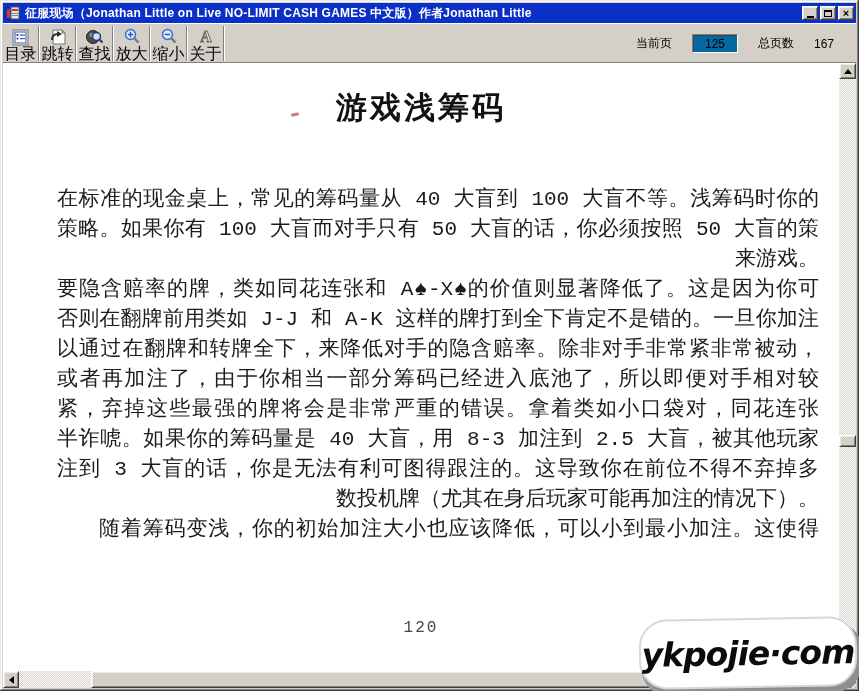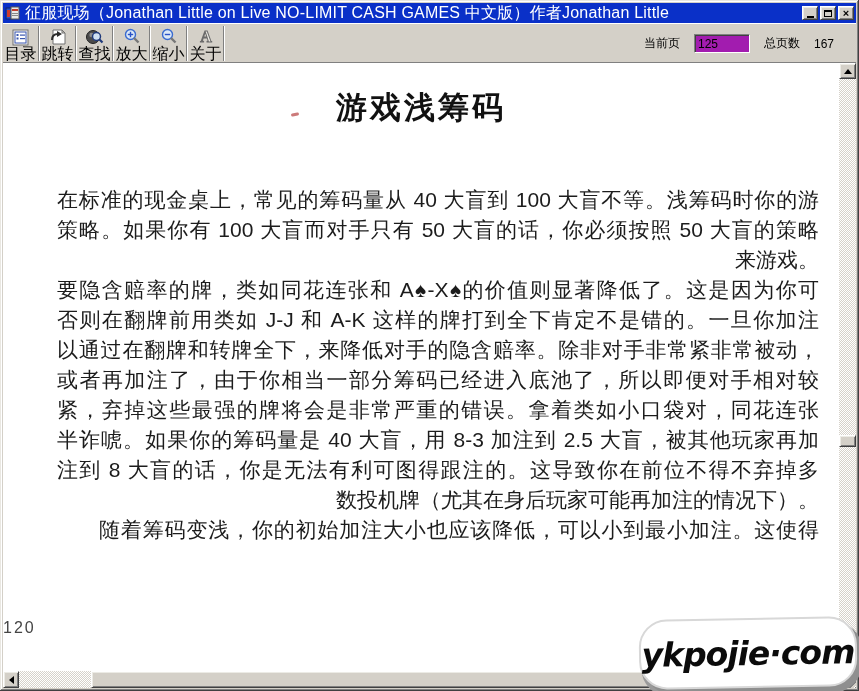--- a/index.html
+++ b/index.html
@@ -11,21 +11,21 @@
                 inset -2px -2px 0 #808080, inset 2px 2px 0 #ffffff;
     font-family:"Liberation Sans", sans-serif;
     overflow:hidden;
   }
   
   .titlebar {
     height:20px; background:#0a30c8; display:flex; align-items:center;
     padding:0 2px; gap:4px;
   }
   .titlebar .ttext {
-    color:#fff; font-weight:normal; font-size:16px; white-space:nowrap;
+    color:#fff; font-weight:bold; font-size:12px; white-space:nowrap;
     overflow:hidden; flex:1; letter-spacing:0.2px;
   }
   .winicon { width:16px; height:15px; flex:0 0 auto; }
   .ctrls { display:flex; gap:2px; }
   .cbtn {
     width:16px; height:14px; background:#d4d0c8;
     border:1px solid; border-color:#fff #404040 #404040 #fff;
     box-shadow: inset 1px 1px 0 #ecebe5, inset -1px -1px 0 #808080;
     display:flex; align-items:center; justify-content:center;
     font-size:10px; font-weight:bold; color:#000; cursor:default;
@@ -40,54 +40,55 @@
     background:#d4d0c8; padding-top:1px;
   }
   .tb-btn {
     width:35px; display:flex; flex-direction:column; align-items:center;
     justify-content:flex-start; padding-top:2px; cursor:default;
   }
   .tb-btn .ic { height:20px; display:flex; align-items:center; justify-content:center; }
   .tb-btn .lbl { font-size:16px; color:#000; line-height:14px; white-space:nowrap; }
   .tb-sep { width:0; border-left:1px solid #808080; border-right:1px solid #fff; margin:1px 0; }
   .tb-right {
-    margin-left:auto; display:flex; align-items:center; gap:14px;
+    margin-left:auto; display:flex; align-items:center; gap:20px;
     padding-right:22px; font-size:12px; color:#000;
   }
   .page-input {
-    width:56px; height:19px; background:#a21caf; font-size:12px; padding:1px 3px;
+    width:46px; height:19px; background:#0369a1; font-size:12px; padding:1px 3px;
     border:1px solid; border-color:#808080 #fff #fff #808080;
     box-shadow: inset 1px 1px 0 #404040;
     font-family:"Liberation Sans", sans-serif;
+    text-align:center;
   }
   
   .client { position:relative; height:625px; background:#d4d0c8; display:flex; flex-direction:column; }
   .main-row { display:flex; flex:1; min-height:0; }
   .page {
     position:relative; flex:1; background:#ffffff; overflow:hidden;
-    font-family:Liberation Sans, sans-serif; color:#1c1c1c;
+    font-family:Liberation Mono, monospace; color:#1c1c1c;
   }
   .doc-title {
     position:absolute; top:24px; left:0; width:100%; text-align:center;
     font-size:31px; font-weight:bold; letter-spacing:3px; color:#111;
   }
   .red-tick {
     position:absolute; left:288px; top:50px; width:8px; height:3px;
     background:#cc7a7a; transform:rotate(-12deg); border-radius:2px;
   }
   .lines { position:absolute; top:122px; left:54px; width:762px; }
   .line {
     height:30px; line-height:30px; font-size:21px; white-space:nowrap;
     text-align:right; color:#1c1c1c;
   }
   .line.full { text-align:justify; white-space:normal; height:30px; overflow:hidden; }
   .line.full::after { content:""; display:inline-block; width:100%; height:0; }
   .line.indent { padding-left:42px; }
   .page-num {
-    position:absolute; top:556px; left:0; width:100%; 
+    position:absolute; top:556px; left:0; width:100%; text-align:center;
     font-size:16px; color:#444; letter-spacing:2px;
   }
   
   .checker { background: repeating-conic-gradient(#d6d2ca 0 25%, #ffffff 0 50%) 0 0/2px 2px; }
   .vscroll { position:relative; width:17px; flex:0 0 17px; }
   .hscroll { position:relative; height:17px; flex:0 0 17px; display:flex; }
   .sbtn {
     position:absolute; width:17px; height:16px; background:#d4d0c8;
     border:1px solid; border-color:#fff #404040 #404040 #fff;
     box-shadow: inset 1px 1px 0 #ecebe5, inset -1px -1px 0 #808080;
@@ -242,21 +243,21 @@
         <div class="lines">
           <div class="line full">在标准的现金桌上，常见的筹码量从 40 大盲到 100 大盲不等。浅筹码时你的游</div>
           <div class="line full">策略。如果你有 100 大盲而对手只有 50 大盲的话，你必须按照 50 大盲的策略</div>
           <div class="line">来游戏。</div>
           <div class="line full">要隐含赔率的牌，类如同花连张和 A♠-X♠的价值则显著降低了。这是因为你可</div>
           <div class="line full">否则在翻牌前用类如 J-J 和 A-K 这样的牌打到全下肯定不是错的。一旦你加注</div>
           <div class="line full">以通过在翻牌和转牌全下，来降低对手的隐含赔率。除非对手非常紧非常被动，</div>
           <div class="line full">或者再加注了，由于你相当一部分筹码已经进入底池了，所以即便对手相对较</div>
           <div class="line full">紧，弃掉这些最强的牌将会是非常严重的错误。拿着类如小口袋对，同花连张</div>
           <div class="line full">半诈唬。如果你的筹码量是 40 大盲，用 8-3 加注到 2.5 大盲，被其他玩家再加</div>
-          <div class="line full">注到 8 大盲的话，你是无法有利可图得跟注的。这导致你在前位不得不弃掉多</div>
+          <div class="line full">注到 3 大盲的话，你是无法有利可图得跟注的。这导致你在前位不得不弃掉多</div>
           <div class="line">数投机牌（尤其在身后玩家可能再加注的情况下）。</div>
           <div class="line full indent">随着筹码变浅，你的初始加注大小也应该降低，可以小到最小加注。这使得</div>
         </div>
         <div class="page-num">120</div>
       </div>
 
       <div class="vscroll checker">
         <div class="sbtn" style="top:0; left:0;">
           <span class="tri-up"></span>
         </div>

